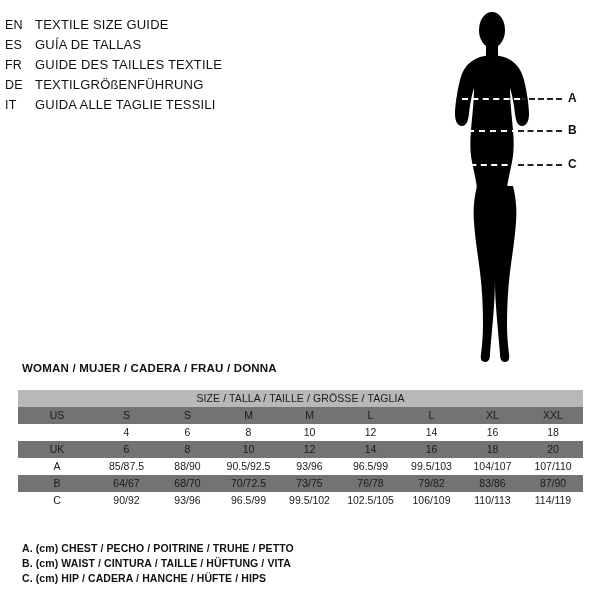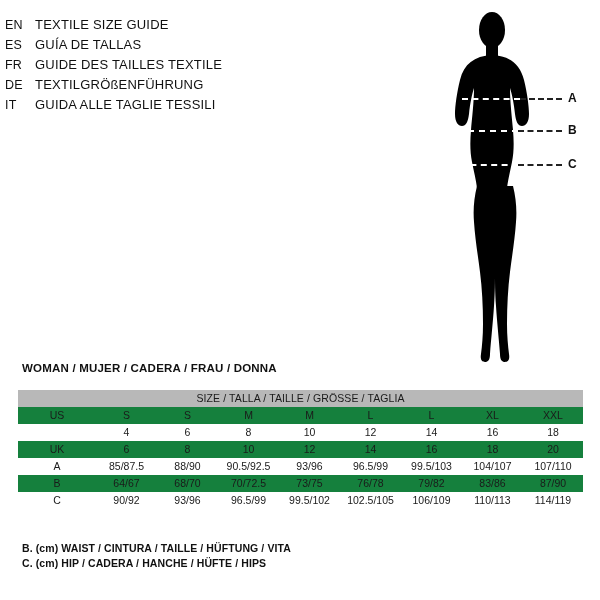--- a/index.html
+++ b/index.html
@@ -110,21 +110,21 @@
   }
   .row-head td {
     background: #b8b8b8;
     text-align: left;
     padding-left: 6px;
     font-size: 10.5px;
     font-weight: normal;
     letter-spacing: 0.1px;
     height: 18px;
   }
-  .row-alt td { background: #15803d; }
+  .row-alt td { background: #737373; }
   .row-plain td { background: #ffffff; }
   td.label-cell {
     text-align: left;
     padding-left: 6px;
   }
 
   
   .legend {
     position: absolute;
     left: 22px;
@@ -317,17 +317,18 @@
           <td>102.5/105</td>
           <td>106/109</td>
           <td>110/113</td>
           <td>114/119</td>
         </tr>
       </tbody>
     </table>
   </div>
 
   <div class="legend">
+    <div class="legend-line">A. (cm) CHEST / PECHO / POITRINE / TRUHE / PETTO</div>
     <div class="legend-line">B. (cm) WAIST / CINTURA / TAILLE / HÜFTUNG / VITA</div>
     <div class="legend-line">C. (cm) HIP / CADERA / HANCHE / HÜFTE / HIPS</div>
   </div>
 
 </div>
 
 </body></html>

